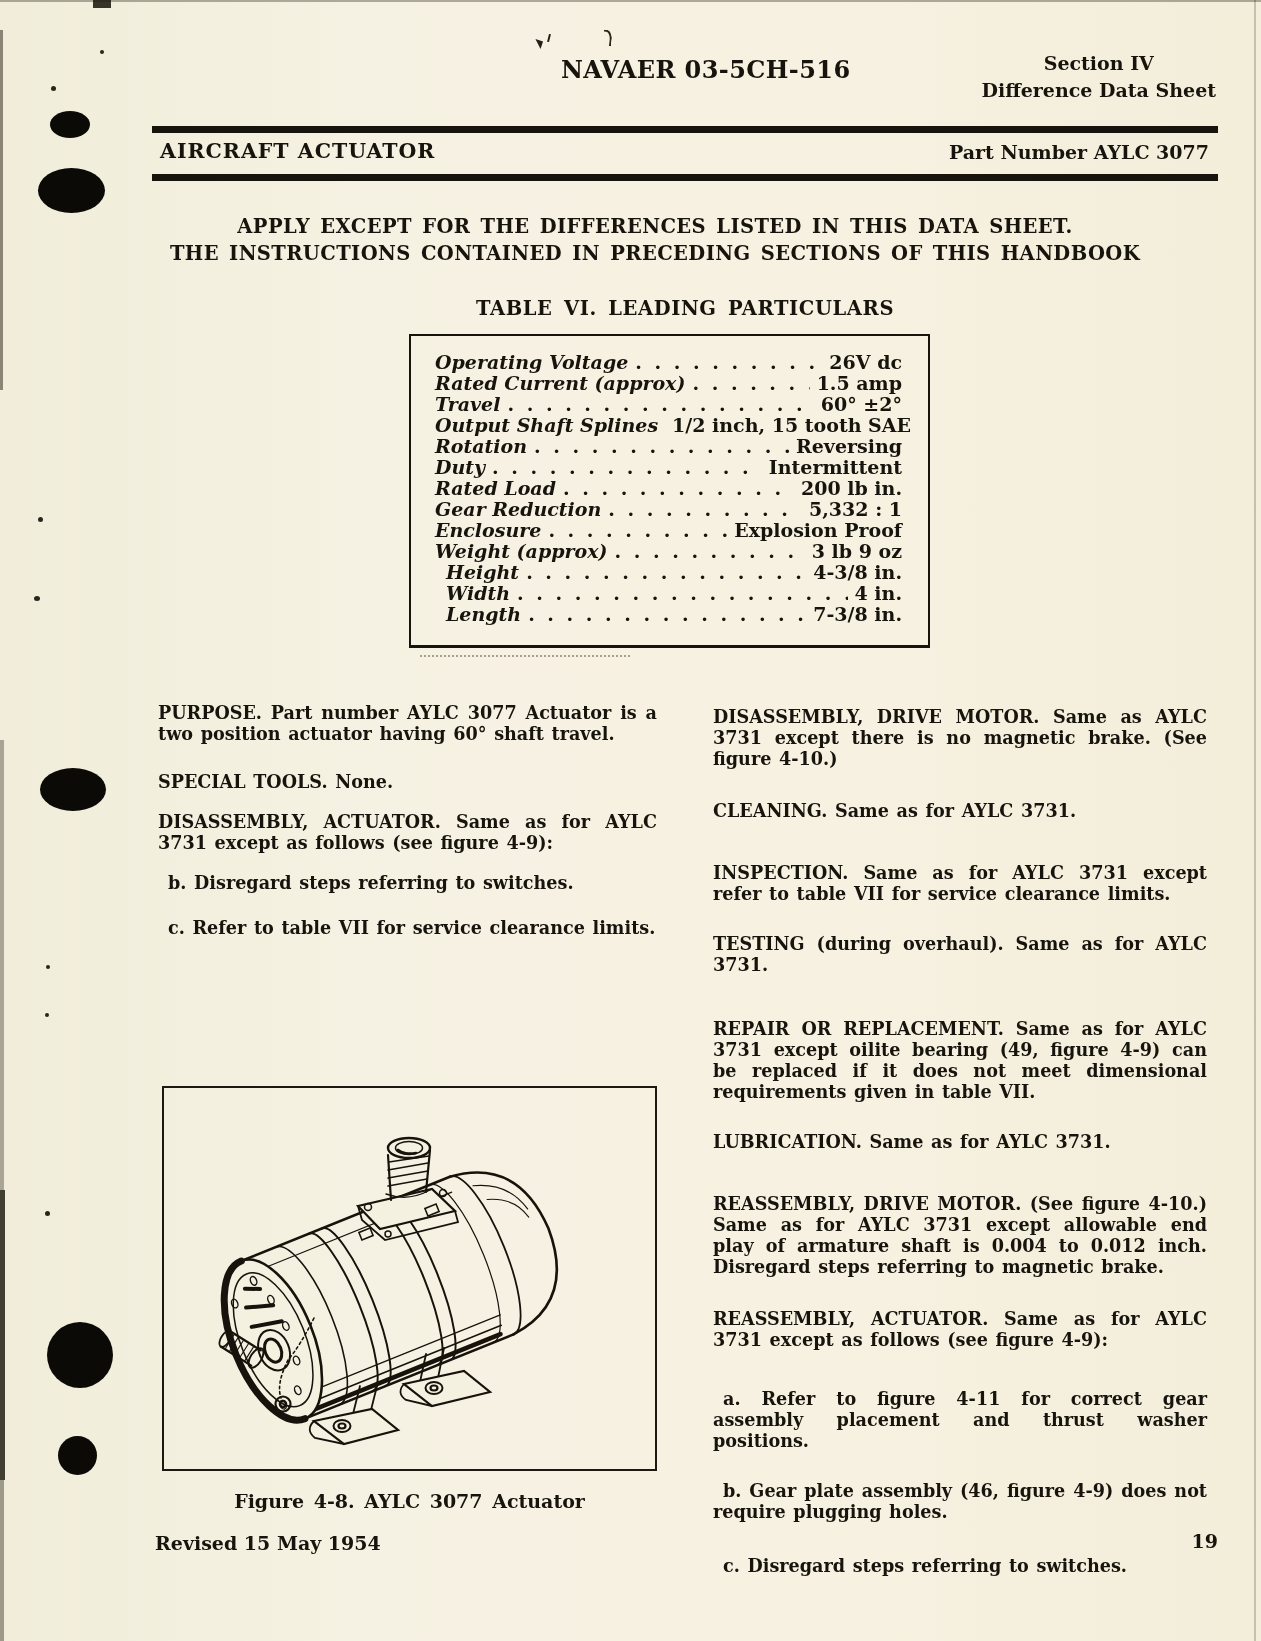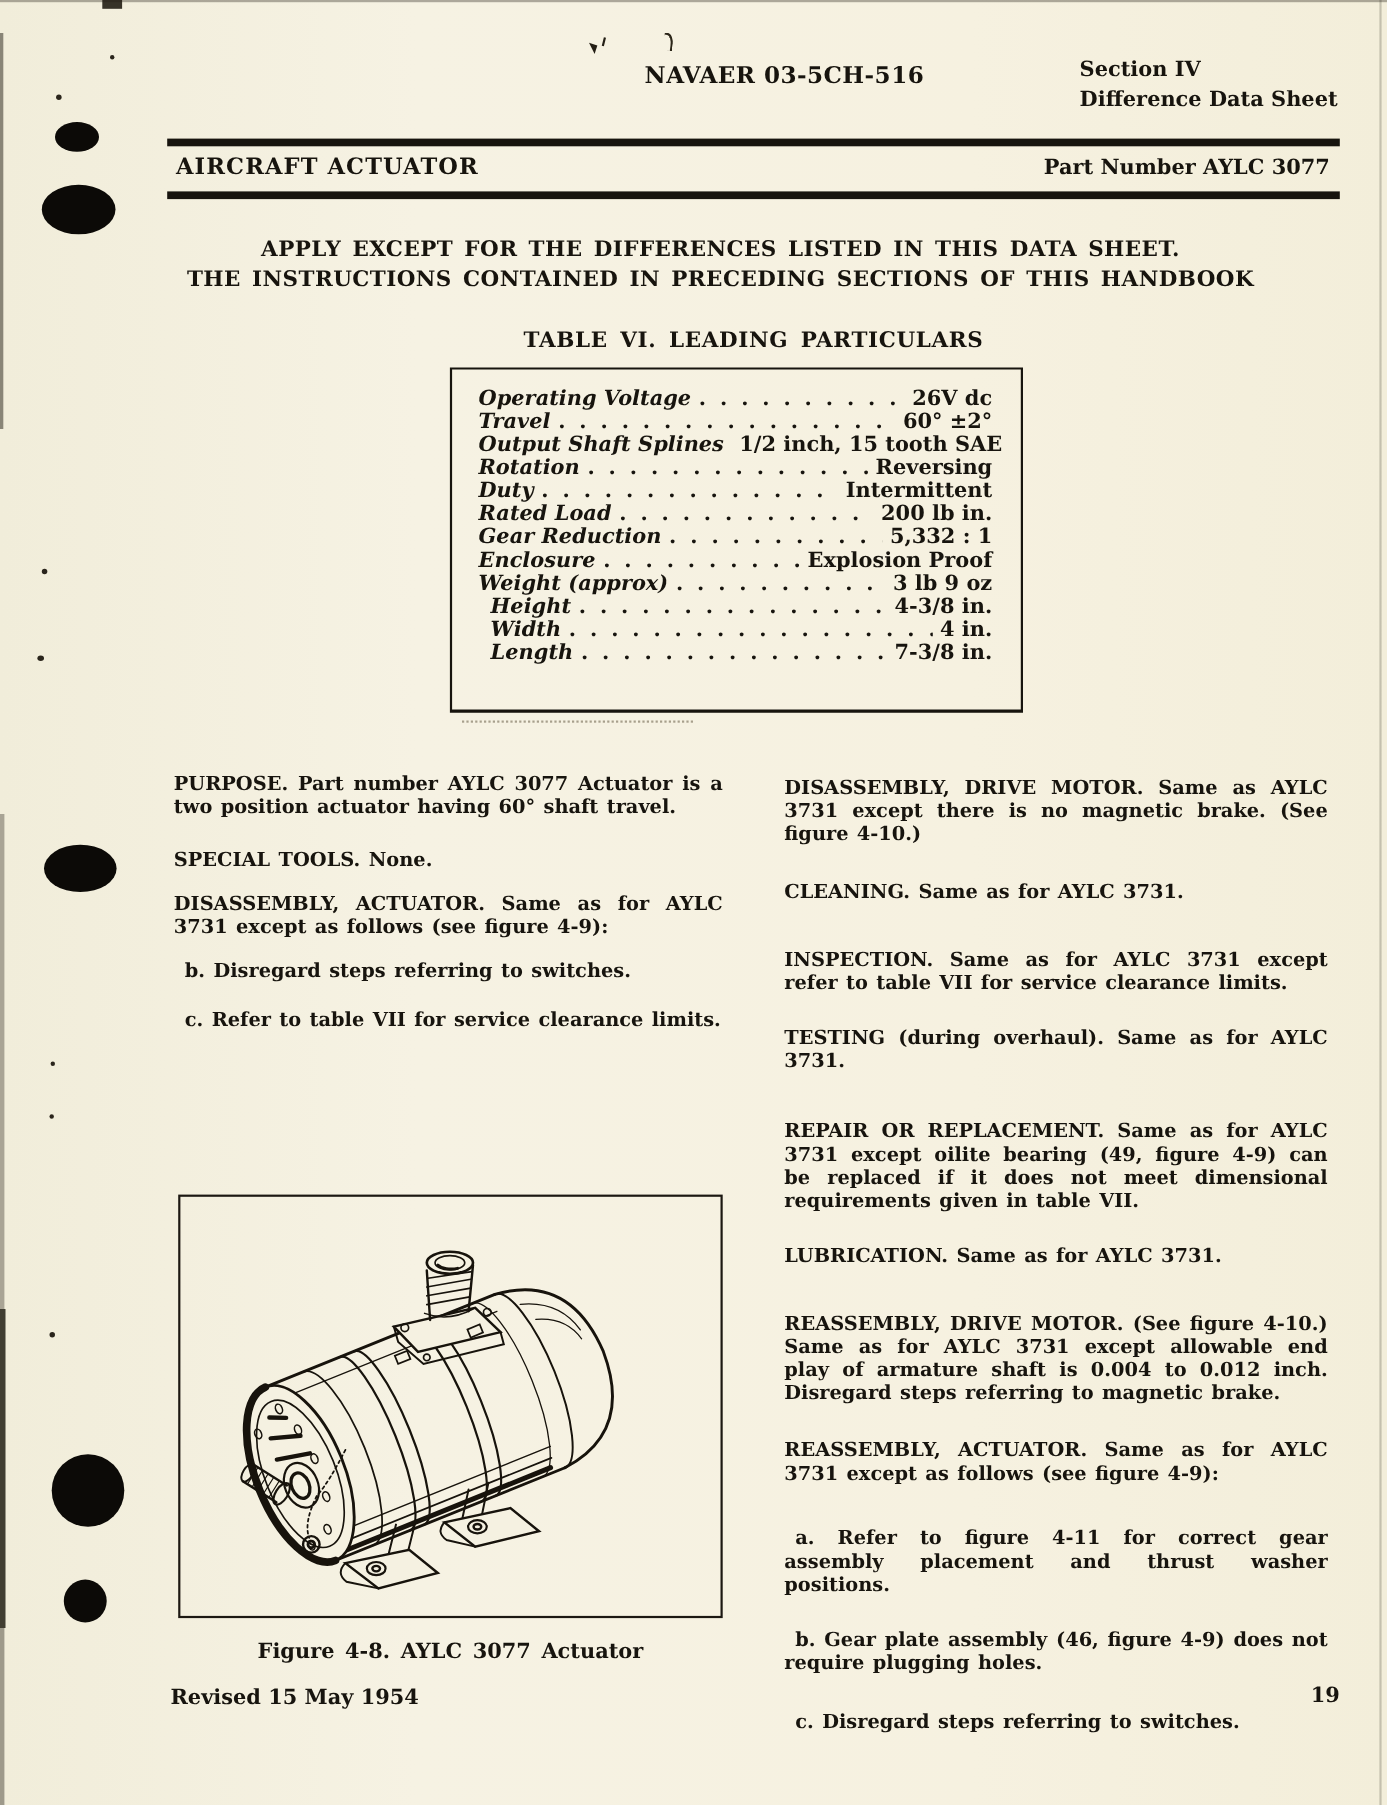--- a/index.html
+++ b/index.html
@@ -5,22 +5,22 @@
   html,body{margin:0;padding:0;}
   body{
     width:1261px;height:1641px;position:relative;overflow:hidden;
     background:linear-gradient(90deg,#f1edda 0%,#f6f2e3 30%,#f6f1e0 70%,#f3eeda 100%);
     font-family:"DejaVu Serif","Liberation Serif",serif;
     font-weight:bold;color:#17140e;
     -webkit-font-smoothing:antialiased;
   }
   .abs{position:absolute;}
   
-  .doc-num{left:586px;top:55px;font-size:21px;letter-spacing:.4px;}
-  .hdr-right{right:45px;top:50px;text-align:left;font-size:19px;line-height:27px;}
+  .doc-num{left:561px;top:55px;font-size:24px;letter-spacing:.4px;}
+  .hdr-right{right:45px;top:50px;text-align:center;font-size:19px;line-height:27px;}
   .rule{left:152px;width:1066px;height:7px;background:#17140e;}
   .rule1{top:126px;}
   .rule2{top:174px;}
   .prod-title{left:160px;top:139px;font-size:20.5px;letter-spacing:1px;}
   .part-num{right:52px;top:141px;font-size:19px;}
   
   .notice{left:150px;top:213px;width:1010px;text-align:center;font-size:19.5px;line-height:27px;letter-spacing:.4px;word-spacing:3px;}
   
   .tbl-title{left:400px;top:297px;width:570px;text-align:center;font-size:19.5px;letter-spacing:.6px;word-spacing:4px;}
   .tbl-box{left:409px;top:334px;width:521px;height:314px;border:2px solid #17140e;border-bottom-width:3px;box-sizing:border-box;padding:15px 26px 0 24px;}
@@ -118,20 +118,25 @@
 </div>
 
 <div class="abs tbl-title">TABLE VI.  LEADING PARTICULARS</div>
 <div class="abs tbl-box">
   <div class="t-row">
       <span class="t-label">Operating Voltage</span>
       <span class="t-dots"></span>
       <span class="t-value">26V dc</span>
     </div>
   <div class="t-row">
+      <span class="t-label">Rated Current (approx)</span>
+      <span class="t-dots"></span>
+      <span class="t-value">1.5 amp</span>
+    </div>
+  <div class="t-row">
       <span class="t-label">Travel</span>
       <span class="t-dots"></span>
       <span class="t-value">60° ±2°</span>
     </div>
   <div class="t-row">
       <span class="t-label">Output Shaft Splines</span>
       <span class="t-dots"></span>
       <span class="t-value">1/2 inch, 15 tooth SAE</span>
     </div>
   <div class="t-row">

